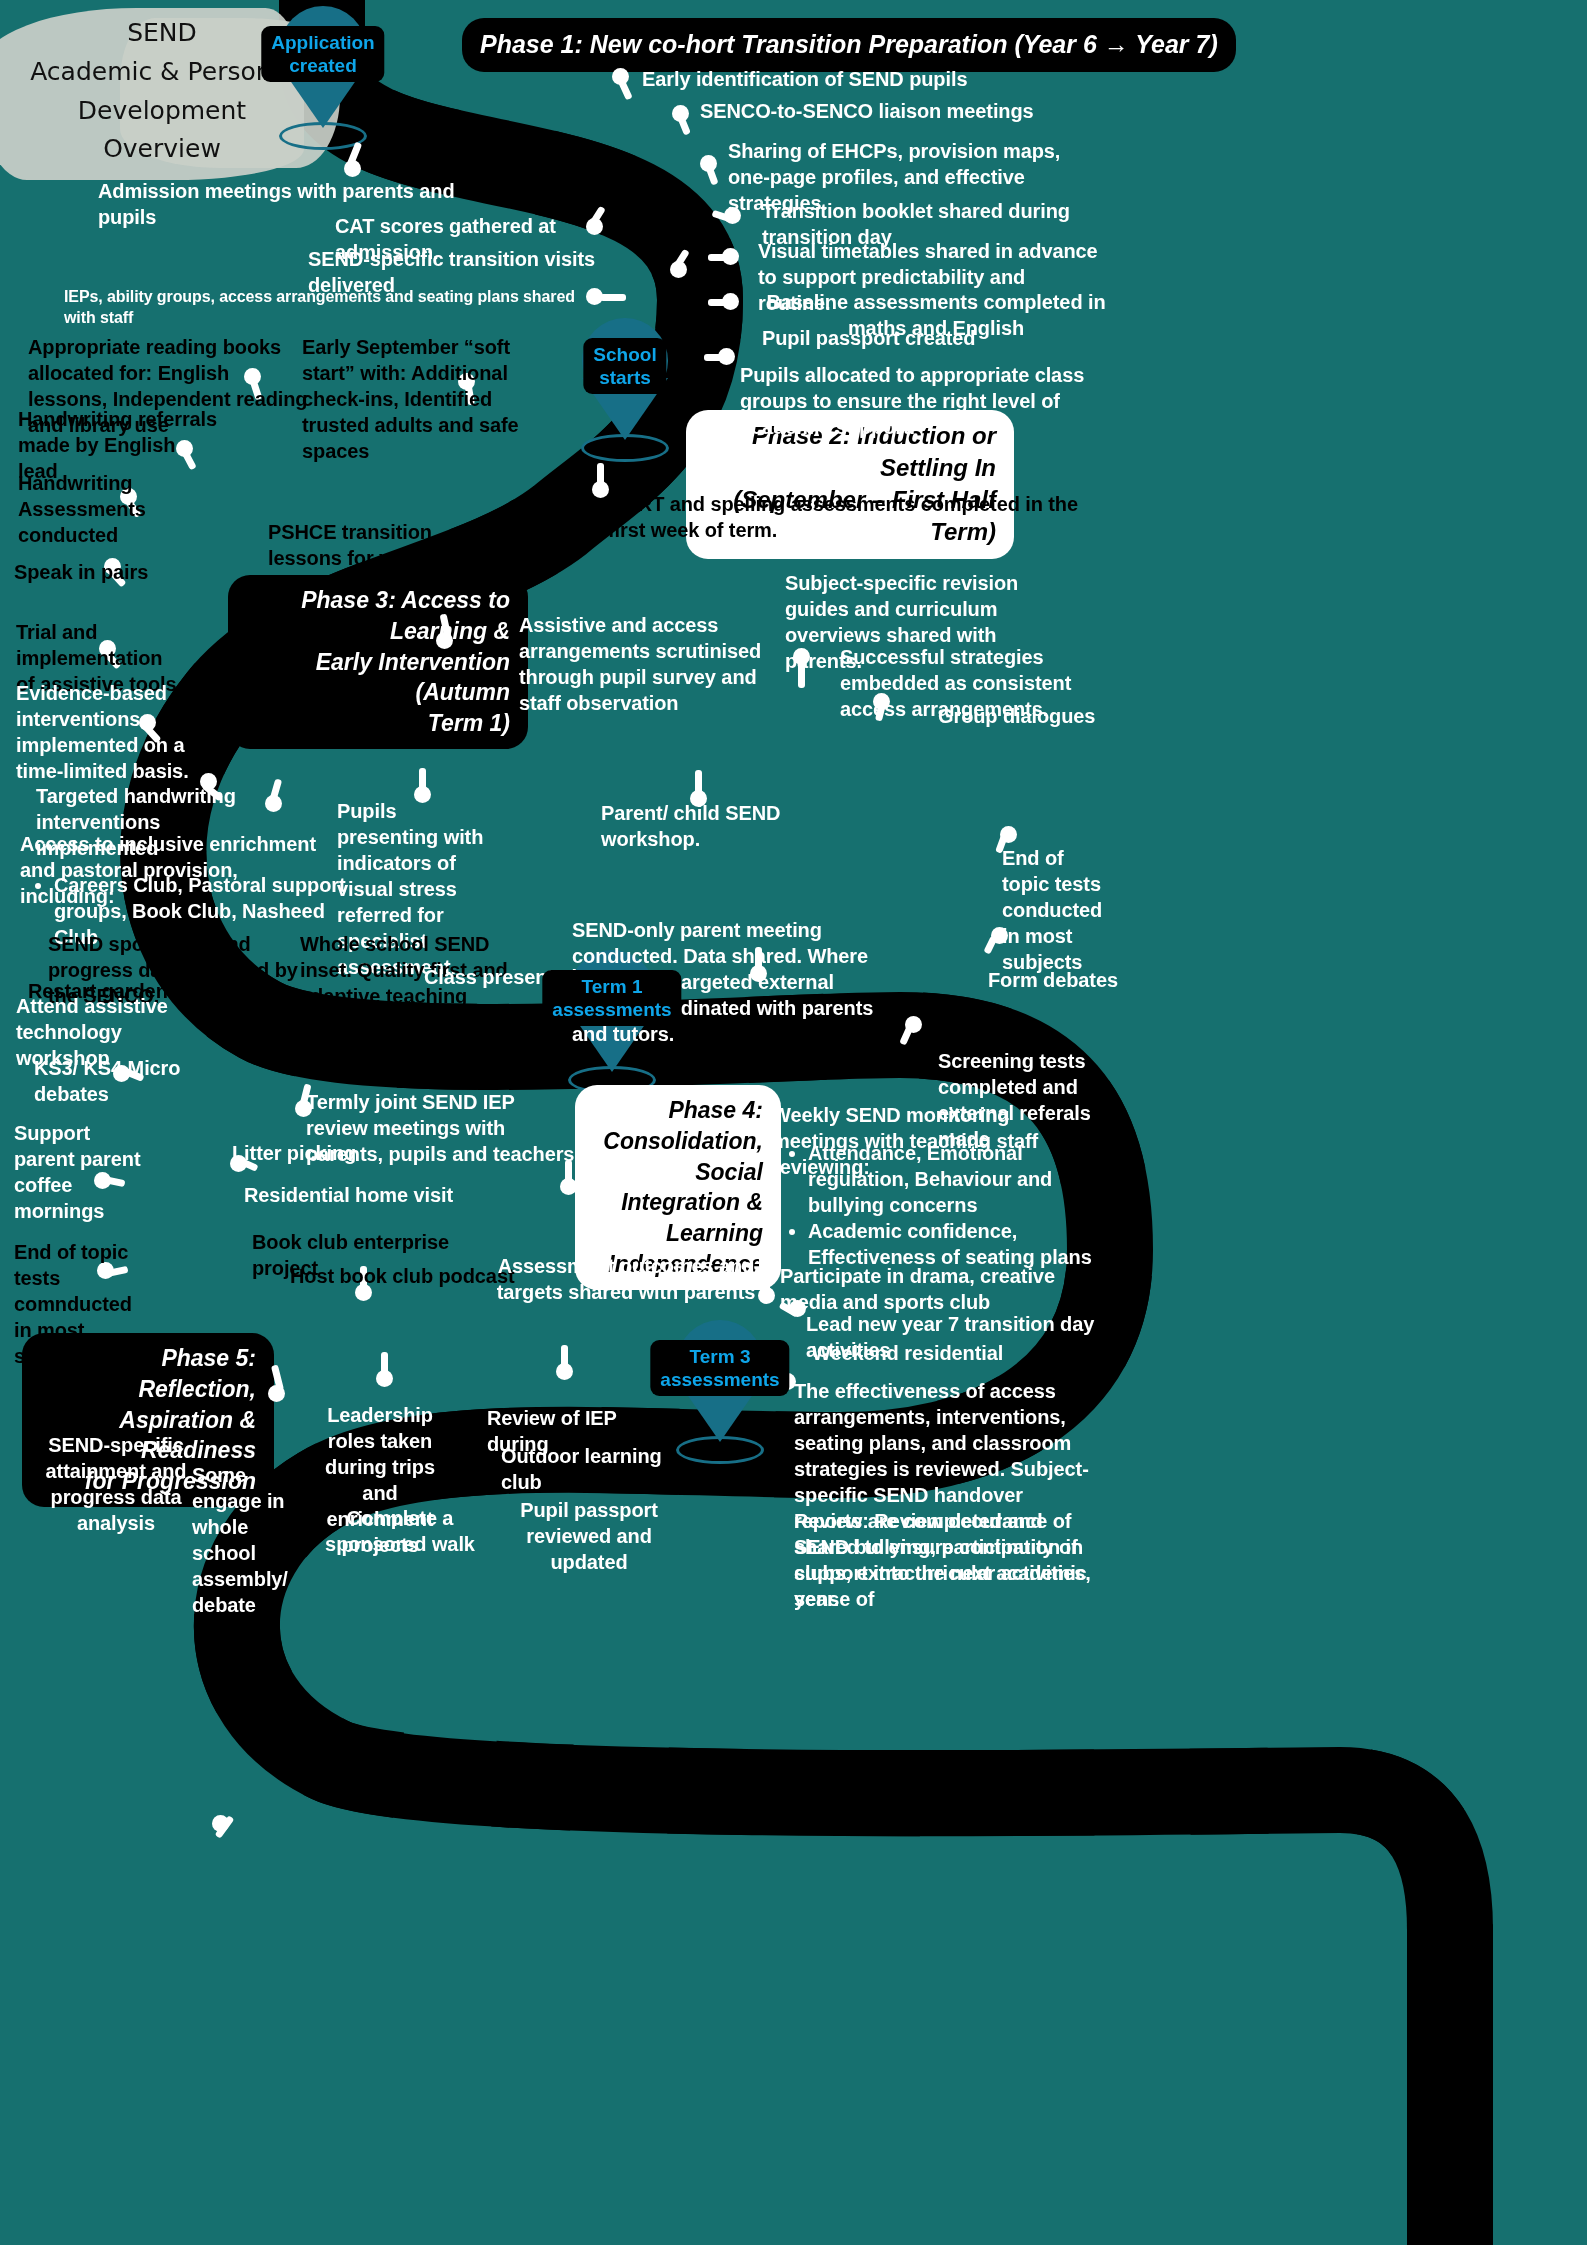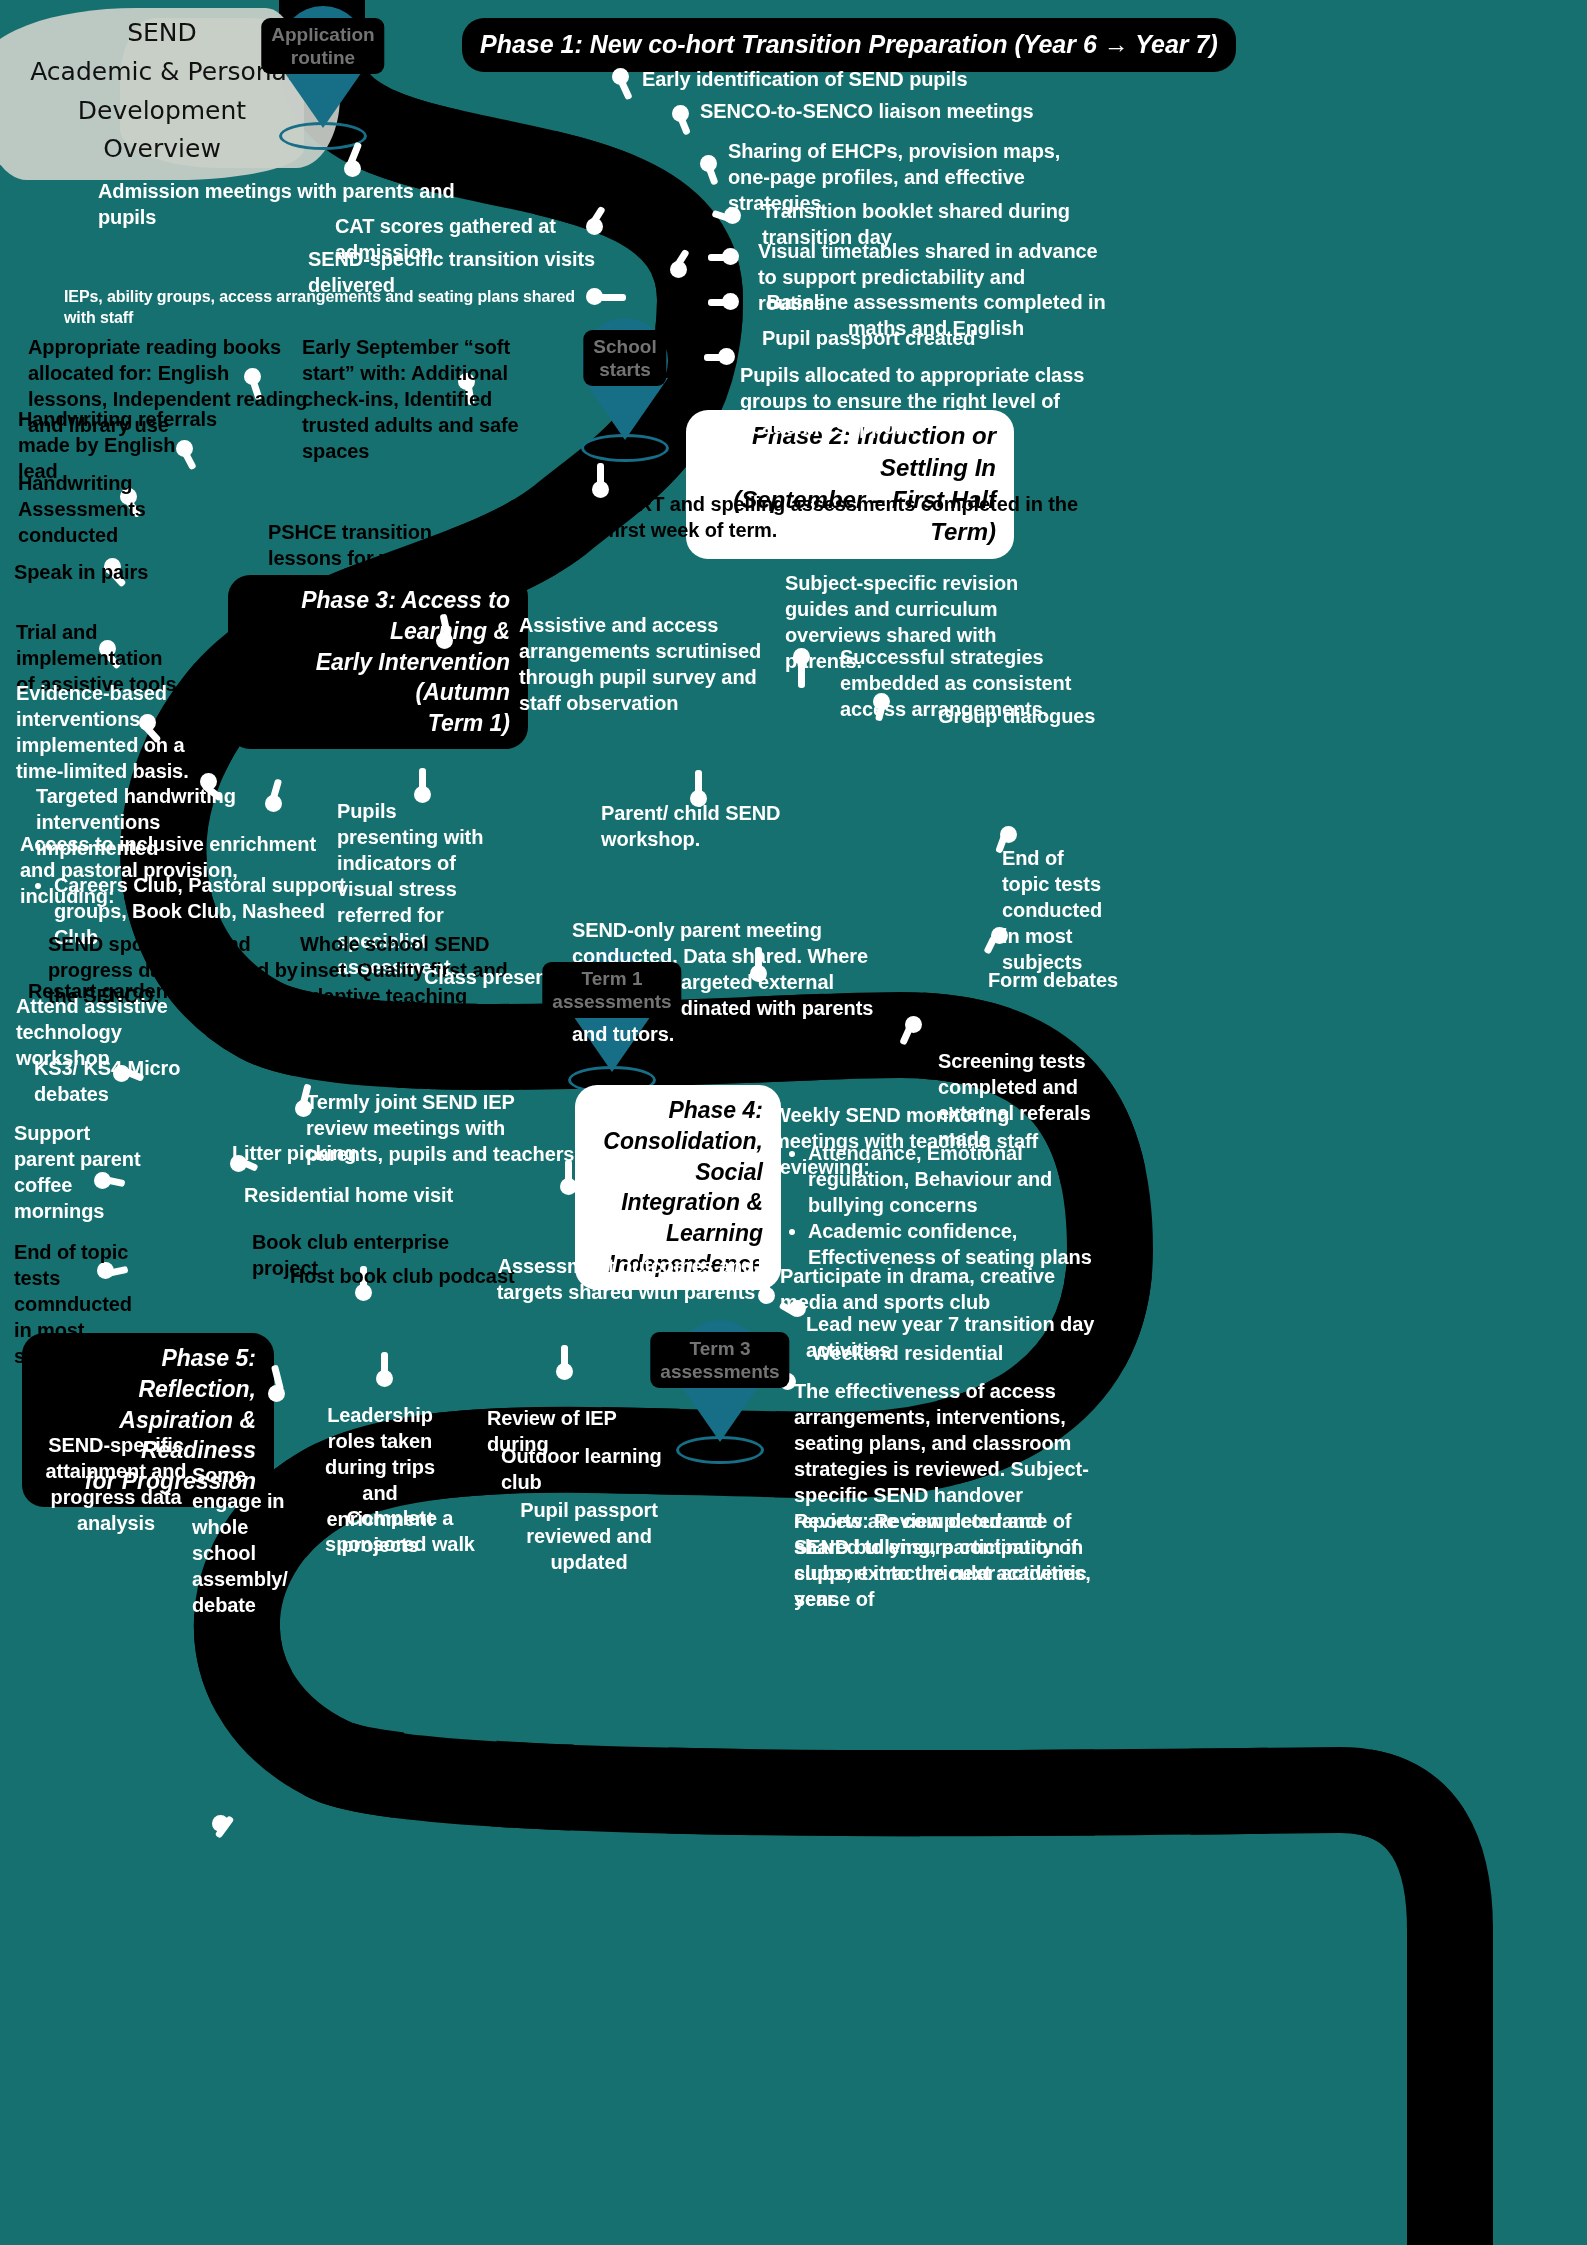--- a/index.html
+++ b/index.html
@@ -45,22 +45,22 @@
     position:absolute;left:50%;top:60px;transform:translateX(-50%);
     width:0;height:0;border-left:43px solid transparent;
     border-right:43px solid transparent;border-top:62px solid #176f87;
   }
   .pin .base{
     position:absolute;left:50%;bottom:-4px;transform:translateX(-50%);
     width:82px;height:22px;border-radius:50%;
     border:3px solid #176f87;background:transparent;
   }
   .pin .plabel{
-    position:absolute;left:50%;top:12px;transform:translateX(-50%);
-    background:#000;color:#737373;font-weight:bold;font-size:19px;line-height:1.22;
+    position:absolute;left:50%;top:20px;transform:translateX(-50%);
+    background:#000;color:#0ea5e9;font-weight:bold;font-size:19px;line-height:1.22;
     padding:5px 10px;border-radius:9px;text-align:center;white-space:nowrap;z-index:3;
   }
   
   .conn{position:absolute;pointer-events:none;}
   .conn .ball{position:absolute;width:17px;height:17px;border-radius:50%;background:#fff;}
   .conn .stick{position:absolute;background:#fff;border-radius:3px;}
   
   #brush{
     position:absolute;left:-18px;top:8px;width:322px;height:172px;
     background:#c9cfc8;
@@ -118,21 +118,21 @@
     <div>Overview</div>
   </div>
 
   <div class="pin" style="left:268px;top:6px;">
     <div class="pin-body">
       <div class="drop"></div>
       <div class="tip"></div>
       <div class="base"></div>
       <div class="plabel">
         <div>Application</div>
-          <div>routine</div>
+          <div>created</div>
       </div>
     </div>
   </div>
 
   <div class="pin" style="left:570px;top:318px;">
     <div class="pin-body">
       <div class="drop"></div>
       <div class="tip"></div>
       <div class="base"></div>
       <div class="plabel">

